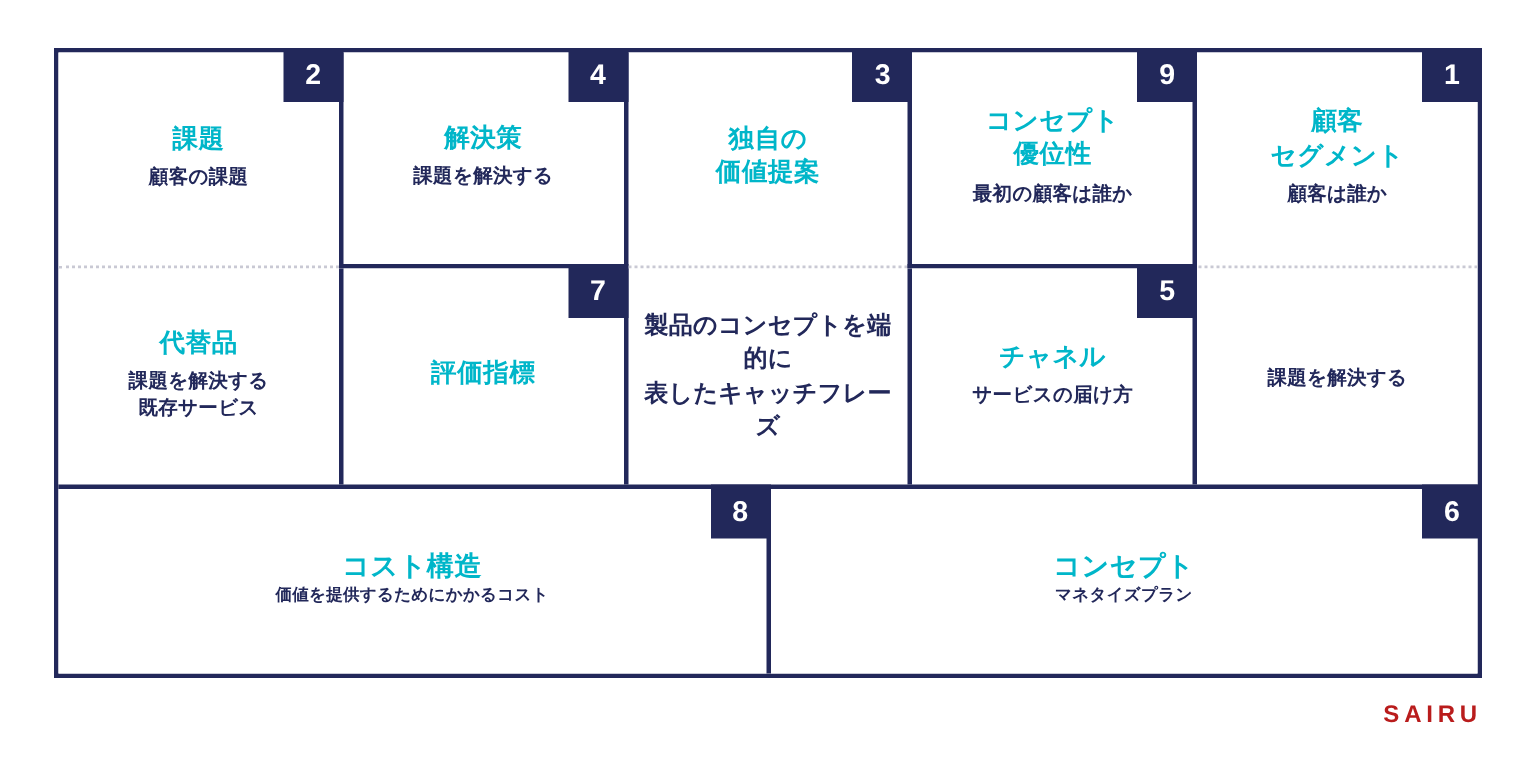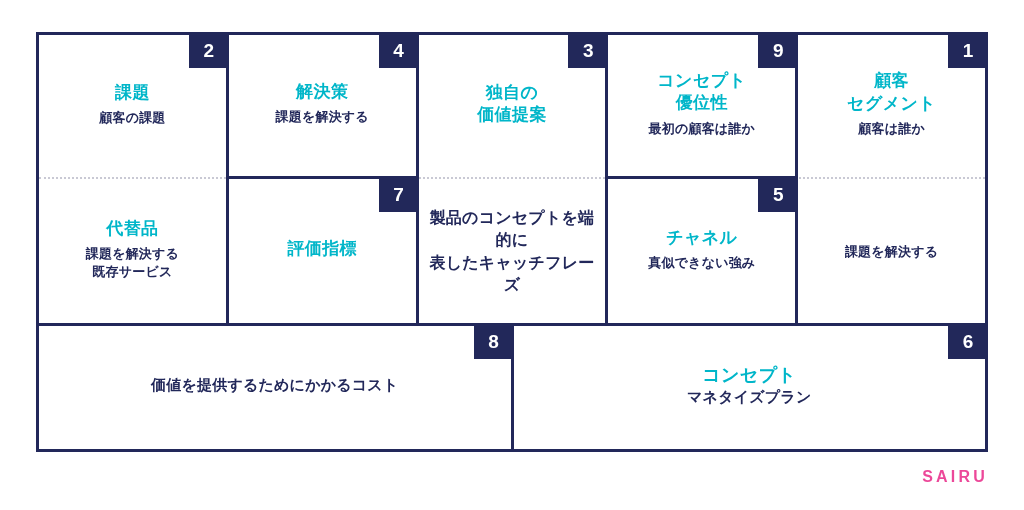--- a/index.html
+++ b/index.html
@@ -94,21 +94,21 @@
     text-align: center;
     letter-spacing: 0.2px;
     white-space: pre-line;
   }
   .cell-desc.small {
     font-size: 16px;
     line-height: 1.38;
   }
 
   .row-bottom .cell-title { font-size: 18px; }
-  .row-bottom .cell-desc  { font-size: 15px; margin-top: 0; }
+  .row-bottom .cell-desc  { font-size: 11px; margin-top: 0; }
 
   
   .badge {
     position: absolute;
     top: -3px;
     right: -3px;
     width: 40px;
     height: 36px;
     background: #22285a;
     color: #ffffff;
@@ -123,21 +123,21 @@
 
   
   .row-top .cell:last-child .badge,
   .row-mid .cell:last-child .badge { right: -3px; }
 
   
   .logo {
     position: absolute;
     right: 36px;
     top: 468px;
-    color: #ec4899;
+    color: #b91c1c;
     font-size: 16px;
     font-weight: bold;
     letter-spacing: 3.2px;
   }
 </style>
 </head>
 <body>
 
 <div id="canvas-root">
 
@@ -195,34 +195,35 @@
 
       <div class="cell">
 
         <div class="cell-desc small">製品のコンセプトを端的に
 表したキャッチフレーズ</div>
       </div>
 
       <div class="cell">
         <div class="badge">5</div>
         <div class="cell-title">チャネル</div>
-        <div class="cell-desc">真似できない強み</div>
+        <div class="cell-desc">サービスの届け方</div>
       </div>
 
       <div class="cell">
 
         <div class="cell-desc">課題を解決する</div>
       </div>
 
     </div>
 
     <div class="row-bottom">
 
       <div class="cell wide">
         <div class="badge">8</div>
+        <div class="cell-title">コスト構造</div>
         <div class="cell-desc">価値を提供するためにかかるコスト</div>
       </div>
 
       <div class="cell wide">
         <div class="badge">6</div>
         <div class="cell-title">コンセプト</div>
         <div class="cell-desc">マネタイズプラン</div>
       </div>
 
     </div>

